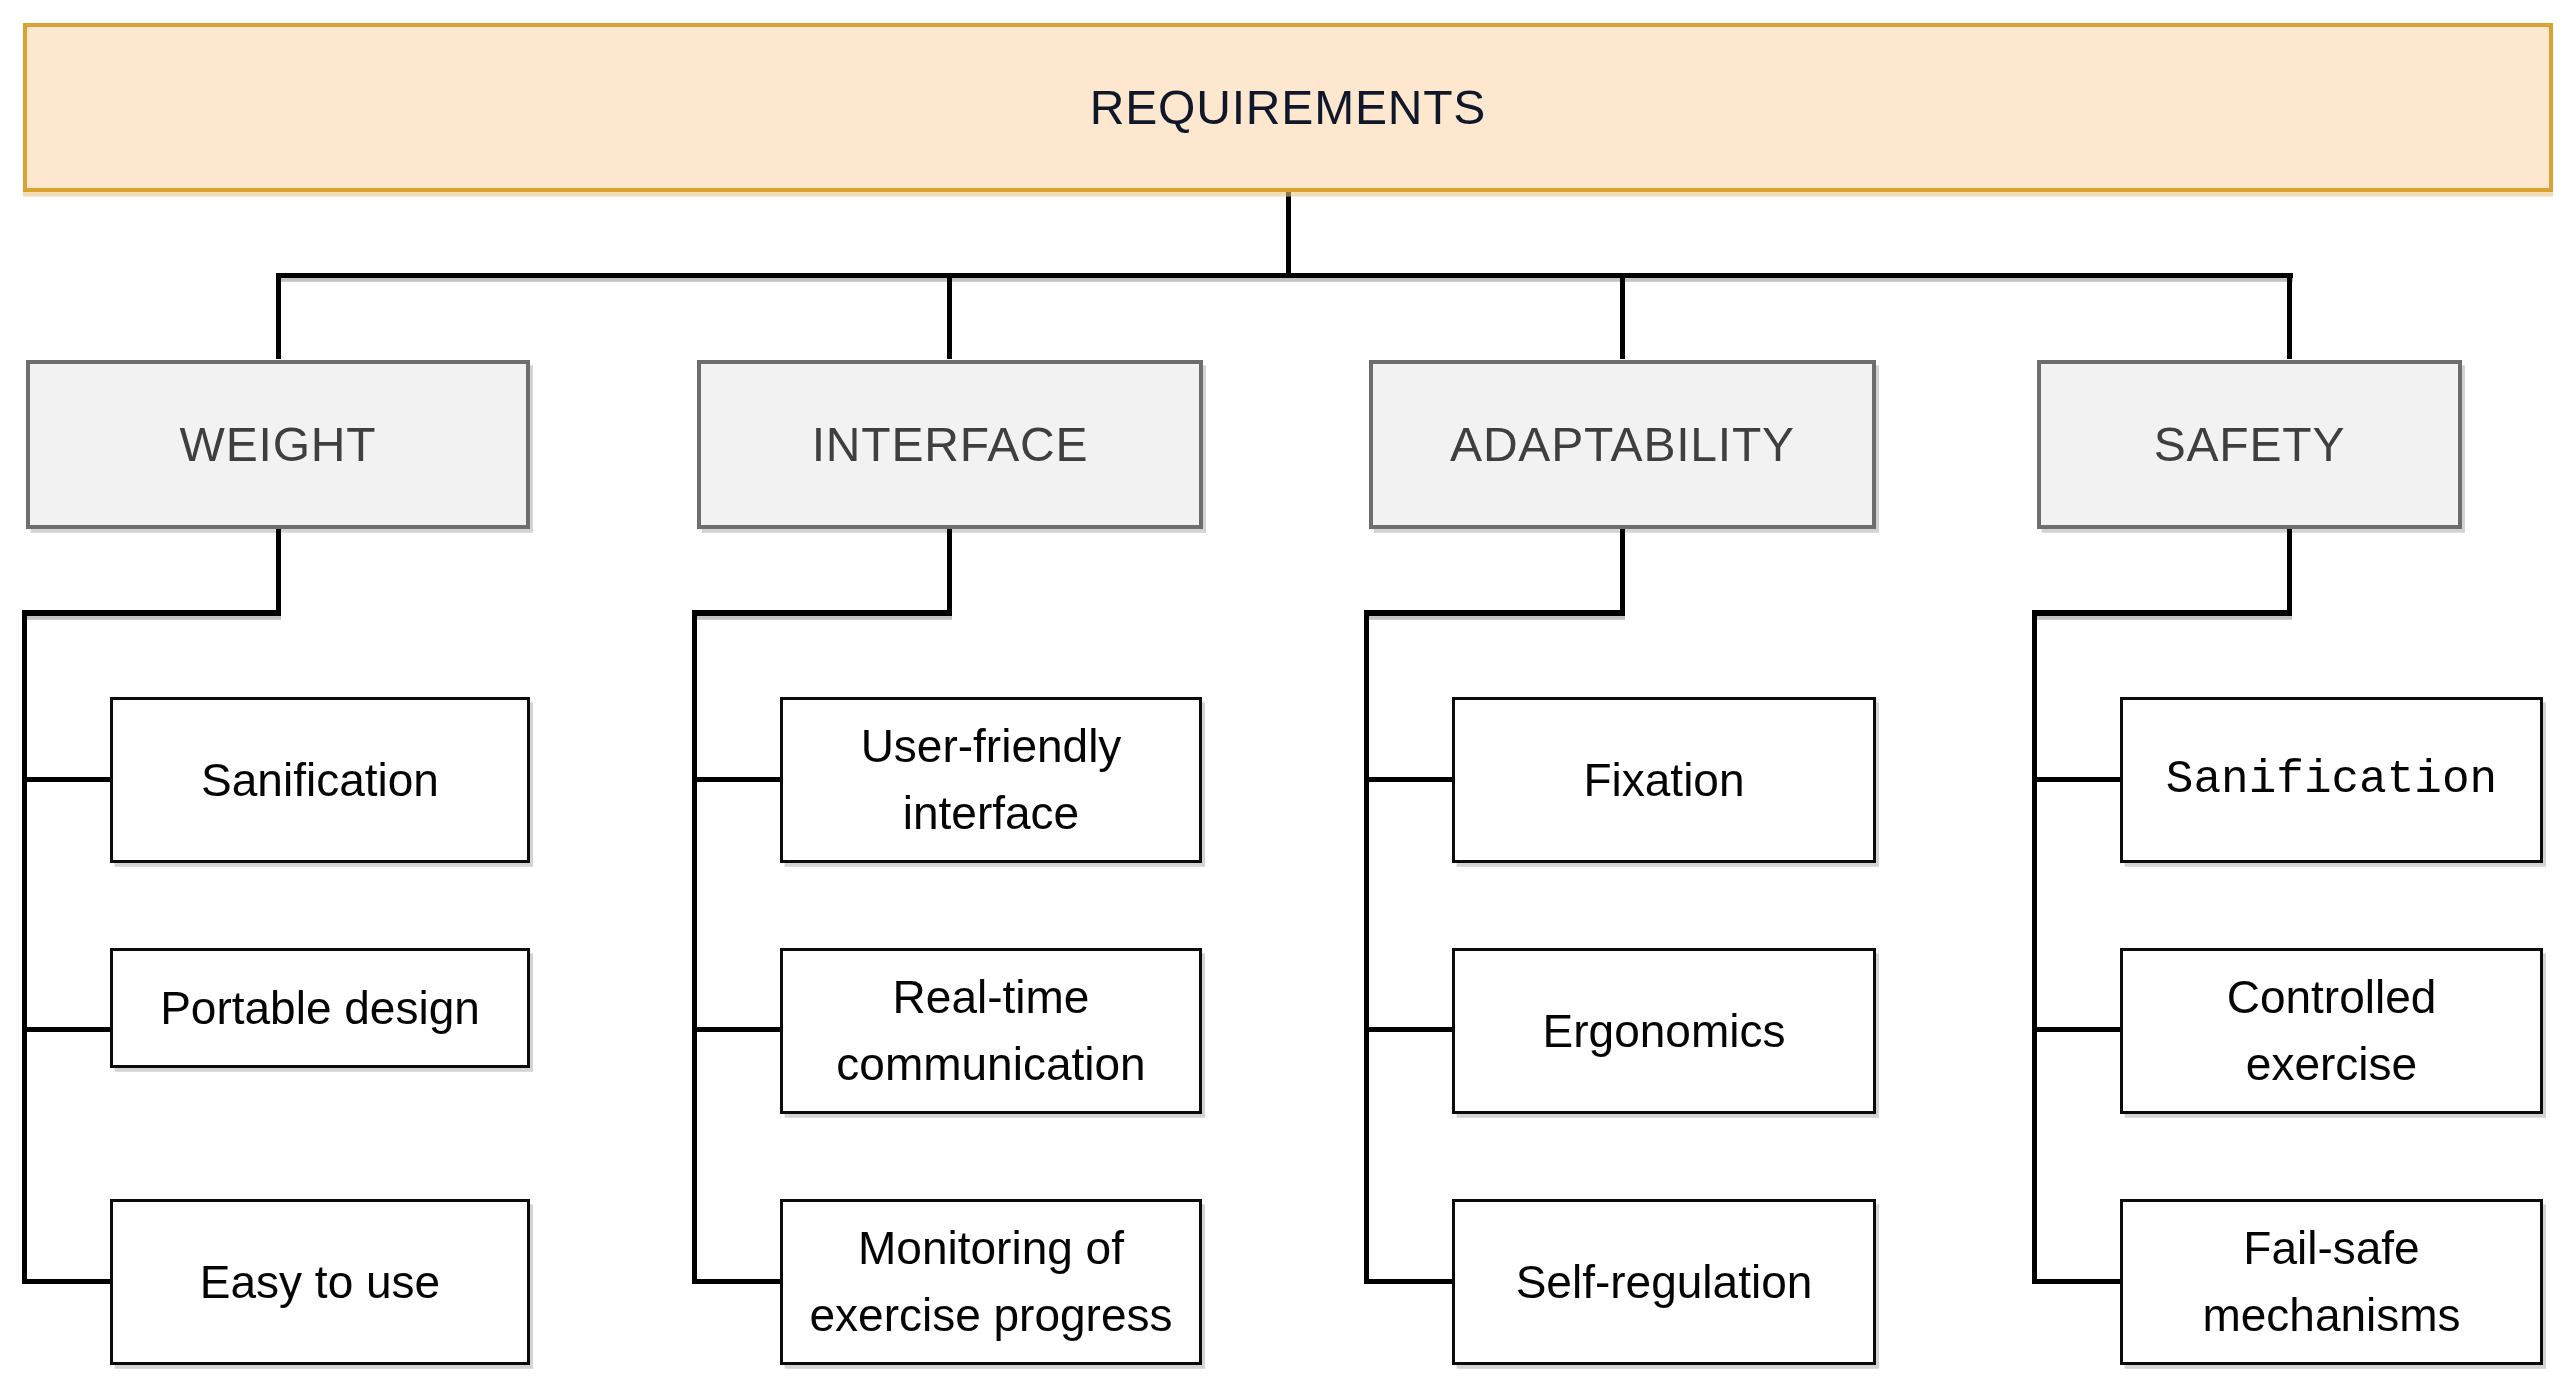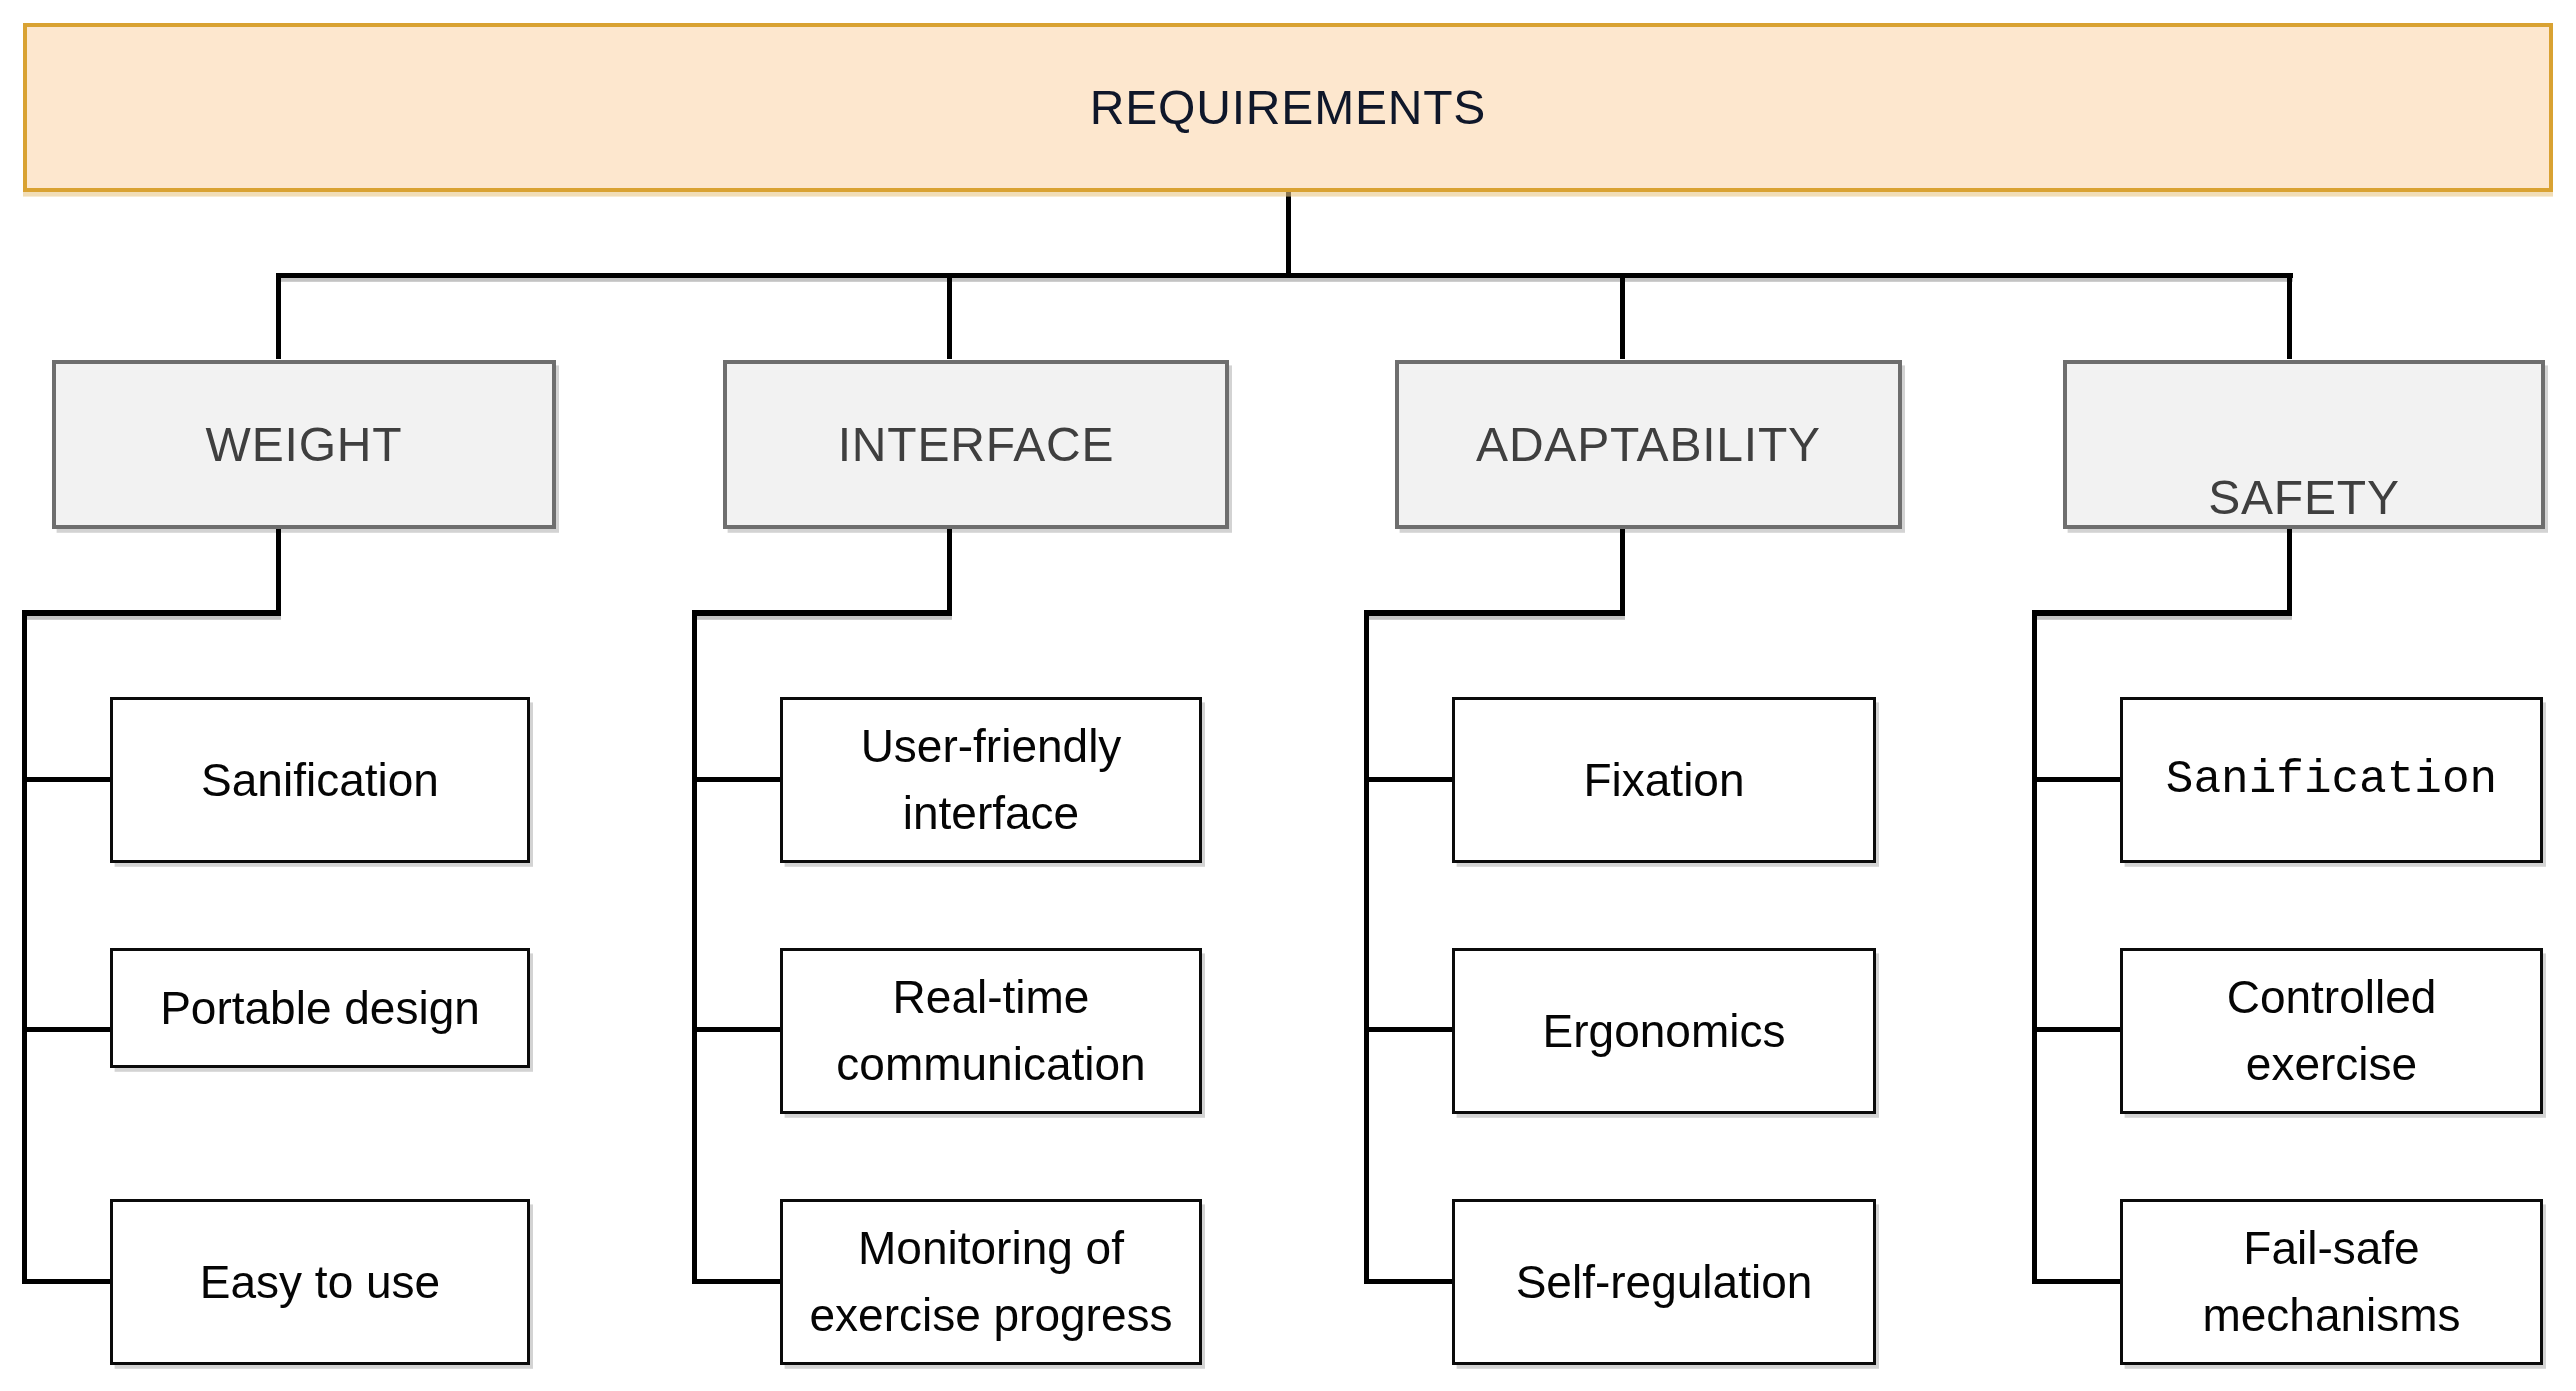--- a/index.html
+++ b/index.html
@@ -28,21 +28,20 @@
     letter-spacing: 0.8px;
     box-shadow: 0 4.6px 0 rgba(232, 198, 134, 0.6);
   }
   .cat-box {
     background: #f2f2f2;
     border: 4.6px solid #6e6e6e;
     color: #3f3f3f;
     font-size: 48px;
     letter-spacing: 0.8px;
     box-shadow: 3.8px 4.6px 0 -0.8px rgba(130,130,130,0.35);
-    margin-left: 26px;
   }
   .item-box {
     background: #ffffff;
     border: 3.8px solid #0b0b0b;
     color: #050505;
     font-size: 46px;
     line-height: 1.45;
     padding: 0 21.6px;
     box-shadow: 3.8px 4.6px 0 -0.8px rgba(130,130,130,0.35);
   }
@@ -118,21 +117,21 @@
   <div class="box item-box" style="left:1452px; top:697px; width:424px; height:166px;">
     <span class="lbl">Fixation</span>
   </div>
   <div class="box item-box" style="left:1452px; top:948px; width:424px; height:166px;">
     <span class="lbl">Ergonomics</span>
   </div>
   <div class="box item-box" style="left:1452px; top:1199px; width:424px; height:166px;">
     <span class="lbl">Self-regulation</span>
   </div>
 
-  <div class="box cat-box" style="left:2037px; top:360px; width:482px; height:169px;align-items:flex-end;">
+  <div class="box cat-box" style="left:2037px; top:360px; width:425px; height:169px;">
     <span class="lbl">SAFETY</span>
   </div>
   <div class="line" style="left:2287px; top:529px; width:5.4px; height:85px;"></div>
   <div class="line hline" style="left:2032px; top:610px; width:260px; height:6.2px;"></div>
   <div class="line" style="left:2032px; top:610px; width:5.4px; height:674px;"></div>
   <div class="line" style="left:2032px; top:777px; width:89px; height:5.4px;"></div>
   <div class="line" style="left:2032px; top:1027px; width:89px; height:5.4px;"></div>
   <div class="line" style="left:2032px; top:1279px; width:89px; height:5.4px;"></div>
   <div class="box item-box" style="left:2120px; top:697px; width:423px; height:166px;font-family:Liberation Mono, monospace;">
     <span class="lbl">Sanification</span>

